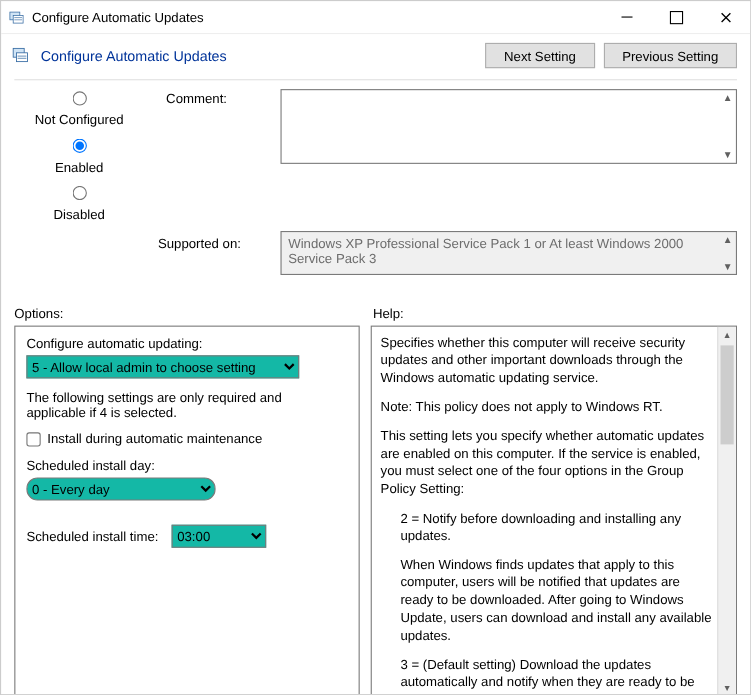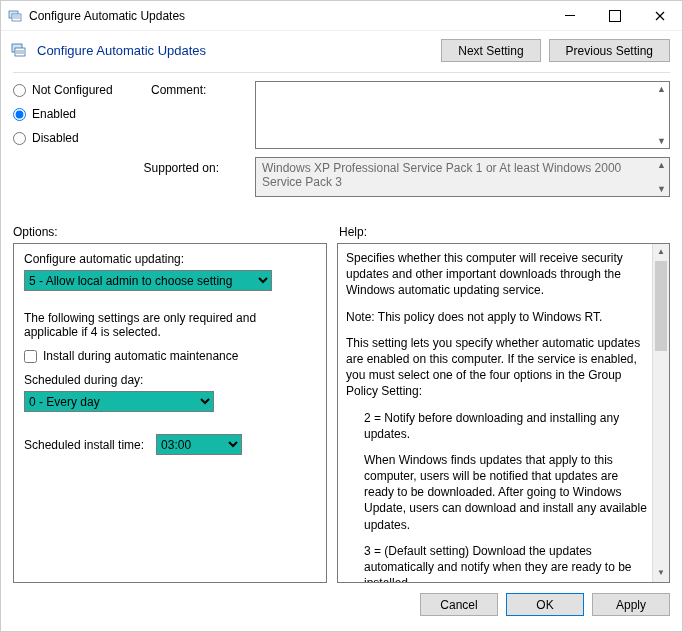--- a/index.html
+++ b/index.html
@@ -61,21 +61,21 @@
     cursor: pointer;
   }
   .btn.primary { border: 1px solid #0078d7; }
   .hr { height:1px; background:#e0e0e0; margin: 4px 12px 8px 12px;}
   .radio-row {
     display: flex;
     padding: 0 12px 0 12px;
     gap: 20px;
   }
   .radio-col { width: 118px; display:flex; flex-direction:column; gap:10px; padding-top: 2px;}
-  .radio-item { display:flex; align-items:center; gap:6px; font-size:12px;}
+  .radio-item { display:flex; align-items:center; gap:6px; font-size:12px;flex-direction:column;}
   .radio-item input { margin:0; width:13px; height:13px;}
   .comment-col { flex:1; display:flex; gap:10px; }
   .field-label { width:94px; font-size:12px; padding-top:2px;}
   .comment-box {
     flex:1; height:68px; border:1px solid #7a7a7a; background:#fff;
     position:relative;
   }
   .scroll-hint-up, .scroll-hint-down {
     position:absolute; right:3px; font-size:9px; color:#606060;
   }
@@ -100,23 +100,23 @@
     height: 340px; overflow:hidden; position:relative;
   }
   .panel-options { width: 314px; padding:8px 10px; }
   .panel-help { flex:1; padding:6px 22px 6px 8px; line-height:1.35;}
   .opt-label { margin-bottom:4px;}
   select {
     font-family:inherit; font-size:12px; height:21px;
     border:1px solid #7a7a7a; background:#14b8a6;
   }
   select.full { width:248px;}
-  select.med { width:190px;}
+  select.med { width:172px;border-radius:10px;}
   select.sm { width:86px;}
-  .opt-note { margin-top:20px; margin-bottom:10px; max-width:280px;}
+  .opt-note { margin-top:10px; margin-bottom:10px; max-width:280px;}
   .chk-row { display:flex; align-items:center; gap:6px; margin-bottom:10px;}
   .chk-row input { margin:0; width:13px; height:13px;}
   .time-row { display:flex; align-items:center; gap:12px; margin-top:22px;}
   .help-scrollbar {
     position:absolute; right:0; top:0; bottom:0; width:17px;
     background:#f0f0f0; border-left:1px solid #ddd;
   }
   .help-scrollbar .arrow { position:absolute; left:0; right:0; height:17px; display:flex; align-items:center; justify-content:center; font-size:8px; color:#606060;}
   .help-scrollbar .arrow.up{top:0;} .help-scrollbar .arrow.down{bottom:0;}
   .help-scrollbar .thumb { position:absolute; left:2px; right:2px; top:17px; height:90px; background:#cdcdcd; border-radius:0;}
@@ -211,21 +211,21 @@
   <div class="panel panel-options">
     <div class="opt-label">Configure automatic updating:</div>
     <select class="full">
       <option>5 - Allow local admin to choose setting</option>
     </select>
     <div class="opt-note">The following settings are only required and applicable if 4 is selected.</div>
     <label class="chk-row">
       <input type="checkbox" style="">
       <span>Install during automatic maintenance</span>
     </label>
-    <div class="opt-label">Scheduled during day:</div>
+    <div class="opt-label">Scheduled install day:</div>
     <select class="med">
       <option>0 - Every day</option>
     </select>
     <div class="time-row">
       <span>Scheduled install time:</span>
       <select class="sm">
         <option>03:00</option>
       </select>
     </div>
   </div>

